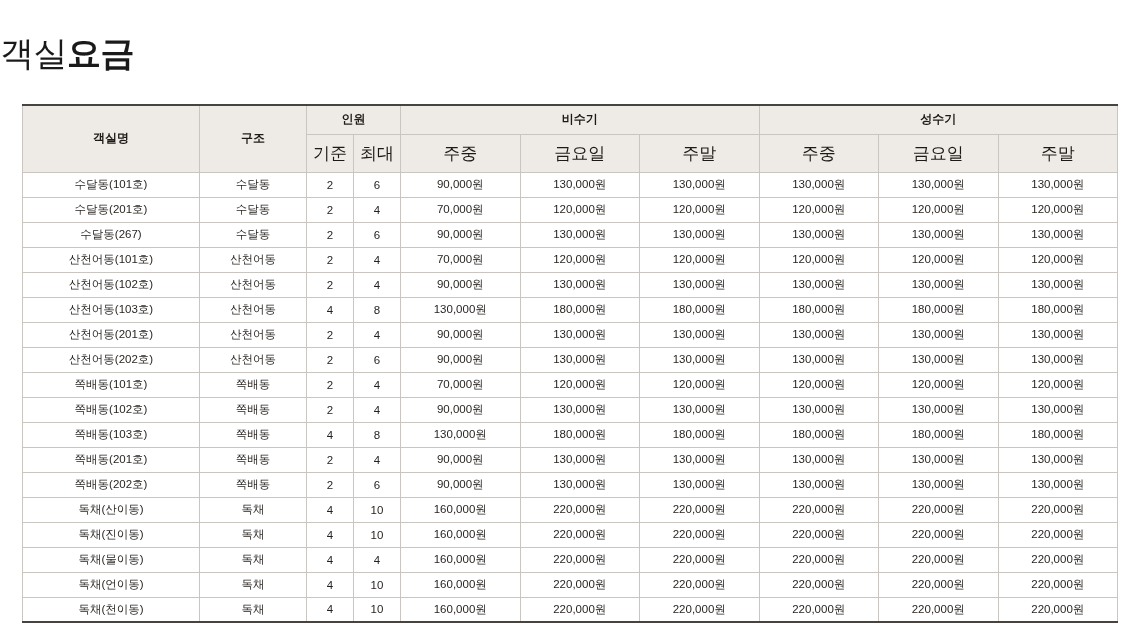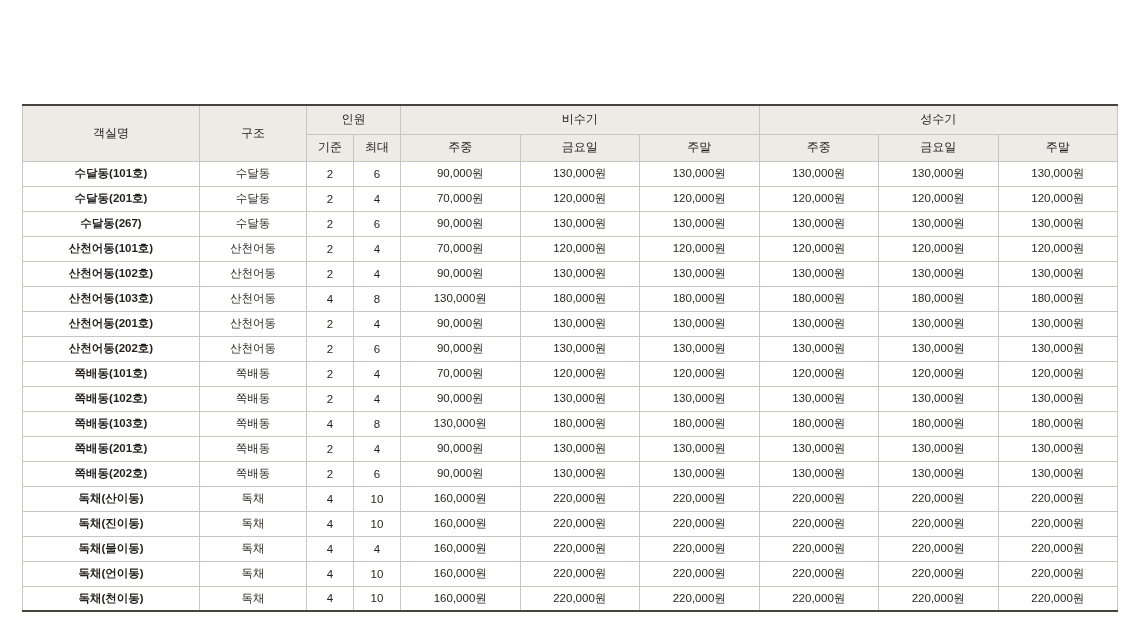--- a/index.html
+++ b/index.html
@@ -55,45 +55,46 @@
     text-align: center;
     vertical-align: middle;
     padding: 0;
     height: 25px;
     box-sizing: border-box;
     white-space: nowrap;
   }
 
   table.rates thead th {
     background: #eeebe6;
-    font-weight: 400;
+    font-weight: 700;
     font-size: 12px;
     color: #1c1917;
   }
   table.rates thead tr.top th { height: 29px; }
-  table.rates thead tr.sub th { height: 27px; font-weight: 400; font-size: 12px;}
+  table.rates thead tr.sub th { height: 38px; font-weight: 400; font-size: 17px;}
 
   table.rates thead th.tall { height: 56px; margin-left: 29px; }
 
   
   table.rates thead tr.top th { border-top: 2px solid #474340; }
   table.rates tbody tr:last-child td { border-bottom: 2px solid #474340; }
 
   td.name {
-    font-weight: 700;
+    font-weight: 400;
     font-size: 11.5px;
   }
   td.num { font-size: 11.5px; }
   td.money { font-size: 11.5px; }
 </style>
 </head>
 <body>
 
 <div class="page">
 
+  <h1 class="page-title"><span class="thin">객실</span><span class="bold">요금</span></h1>
 
   <div class="table-wrap">
     <table class="rates">
       <colgroup>
         <col class="c-name">
         <col class="c-type">
         <col class="c-base">
         <col class="c-max">
         <col class="c-rate">
         <col class="c-rate">

